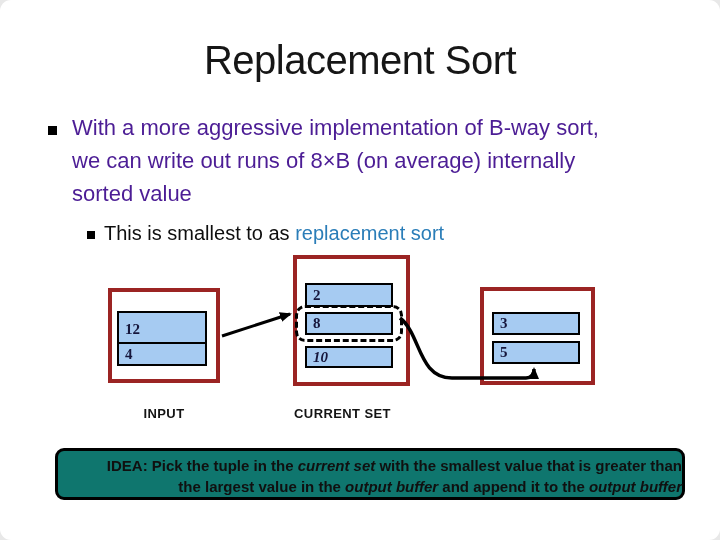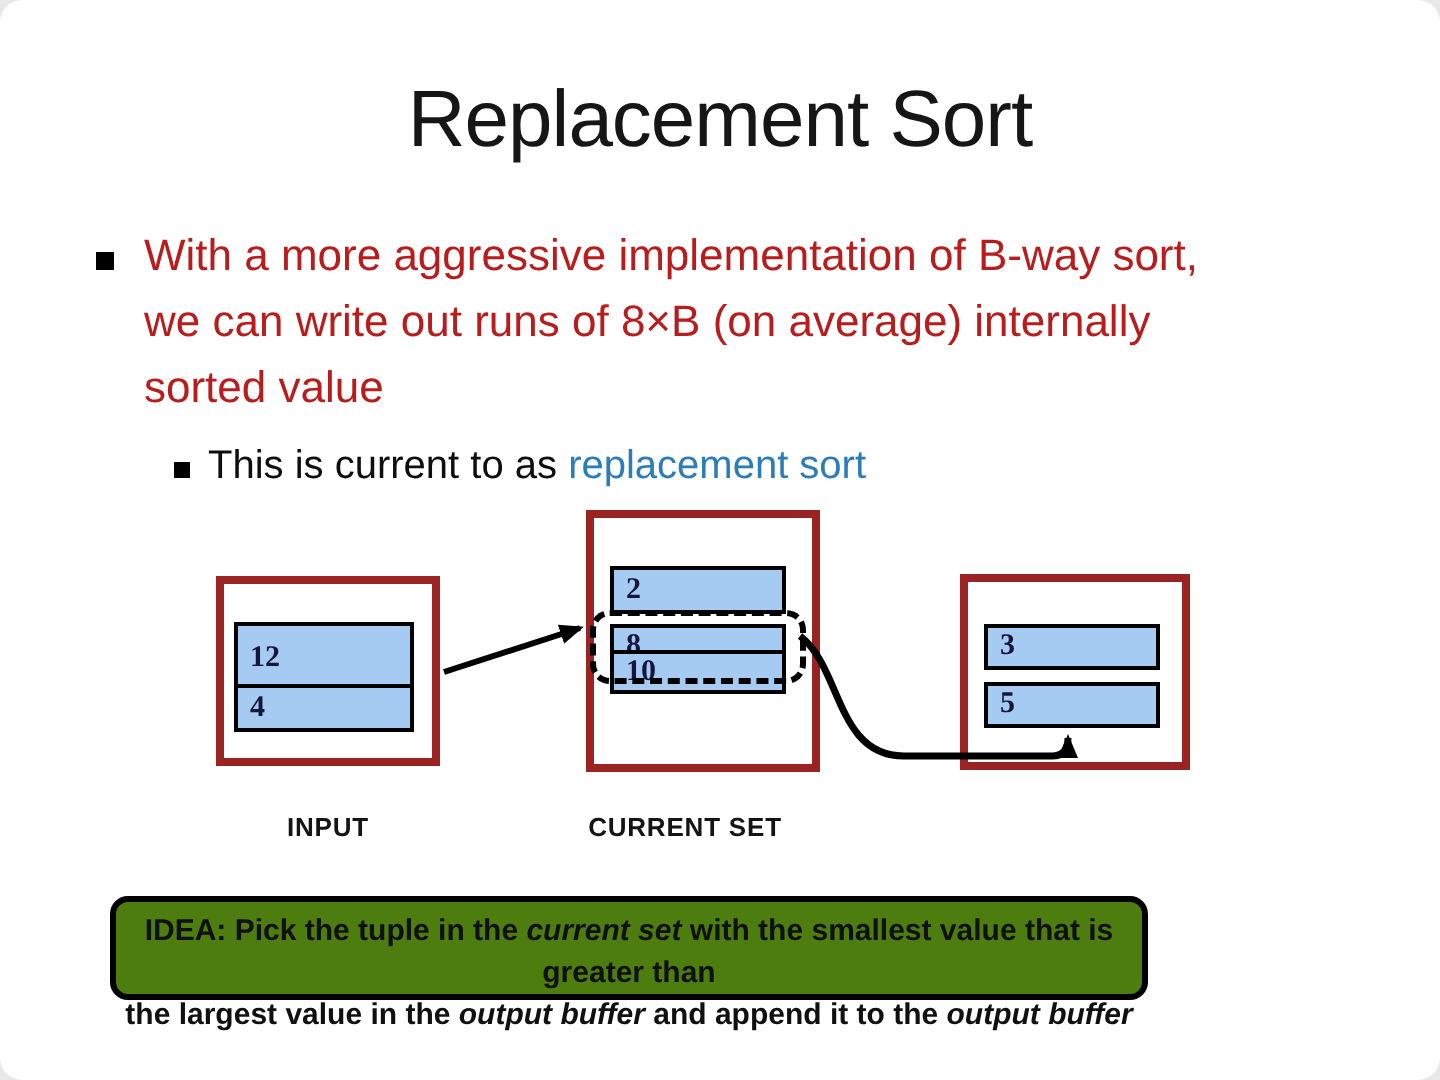--- a/index.html
+++ b/index.html
@@ -11,81 +11,81 @@
   }
   .title {
     position:absolute; top:38px; left:0; width:720px; text-align:center;
     font-size:40px; letter-spacing:-0.5px; color:#161616; font-weight:normal;
   }
   .bullet-sq { position:absolute; background:#000; }
   .b1-sq { left:48px; top:126px; width:9px; height:9px; }
   .b2-sq { left:87px; top:231px; width:8px; height:8px; }
   .bullet-text {
     position:absolute; left:72px; top:111px; width:640px;
-    font-size:22px; line-height:33px; color:#b91c1c;
+    font-size:22px; line-height:33px; color:#4c1d95;
   }
   .sub-text {
     position:absolute; left:104px; top:222px; width:560px;
     font-size:20px; color:#0e0e0e;
   }
   .hl { color:#2a7db8; }
   .redbox { position:absolute; box-sizing:border-box; border:4px solid #9b2423; background:#fff; }
   #input-box   { left:108px; top:288px; width:112px; height:95px; }
   #current-box { left:293px; top:255px; width:117px; height:131px; }
   #output-box  { left:480px; top:287px; width:115px; height:98px; }
   .cell {
     position:absolute; box-sizing:border-box; border:2px solid #000;
     background:#a6cbf2; display:flex; align-items:center; padding-left:6px;
     font-family:"Liberation Serif", serif; font-weight:bold; font-size:15px;
     color:#16163c;
   }
   .c-12 { left:117px; top:311px; width:90px; height:36px; }
   .c-4  { left:117px; top:342px; width:90px; height:24px; }
   .c-2  { left:305px; top:283px; width:88px; height:24px; }
   .c-8  { left:305px; top:312px; width:88px; height:23px; }
-  .c-10 { left:305px; top:325px; width:88px; height:22px; }
+  .c-10 { left:305px; top:346px; width:88px; height:22px;font-style:italic; }
   .c-3  { left:492px; top:312px; width:88px; height:23px; }
   .c-5  { left:492px; top:341px; width:88px; height:23px; }
   .dashed-sel {
     position:absolute; left:295px; top:305px; width:108px; height:37px;
     box-sizing:border-box; border:3px dashed #000; border-radius:10px;
   }
   .dlabel {
     position:absolute; top:406px; text-align:center; font-size:13px;
     font-weight:bold; letter-spacing:0.4px; color:#141414;
   }
   .l-input   { left:108px; width:112px; }
   .l-current { left:284px; width:117px; }
   .l-output  { left:470px; width:115px;margin-top:40px; }
   .arrows { position:absolute; left:0; top:0; width:720px; height:540px; pointer-events:none; }
   .idea-box {
-    position:absolute; left:55px; top:448px; width:519px; height:52px;
+    position:absolute; left:55px; top:448px; width:630px; height:52px;
     box-sizing:border-box; border:3px solid #000; border-radius:9px;
-    background:#4d7c0f; text-align:center; padding-top:4px;
+    background:#0f766e; text-align:right; padding-top:4px;
     font-size:15px; font-weight:bold; line-height:21px; color:#101010;
   }
   .it { font-style:italic; }
 </style>
 </head>
 <body>
 
 <div class="slide">
 
   <div class="title">Replacement Sort</div>
 
   <span class="bullet-sq b1-sq"></span>
   <div class="bullet-text">
     <div>With a more aggressive implementation of B-way sort,</div>
     <div>we can write out runs of 8×B (on average) internally</div>
     <div>sorted value</div>
   </div>
 
   <span class="bullet-sq b2-sq"></span>
   <div class="sub-text">
-    <span>This is current to as </span><span class="hl">replacement sort</span>
+    <span>This is smallest to as </span><span class="hl">replacement sort</span>
   </div>
 
   <div class="redbox" id="input-box"></div>
   <div class="redbox" id="current-box"></div>
   <div class="redbox" id="output-box"></div>
 
   <div class="cell c-12">12</div>
   <div class="cell c-4">4</div>
 
   <div class="cell c-2">2</div>

